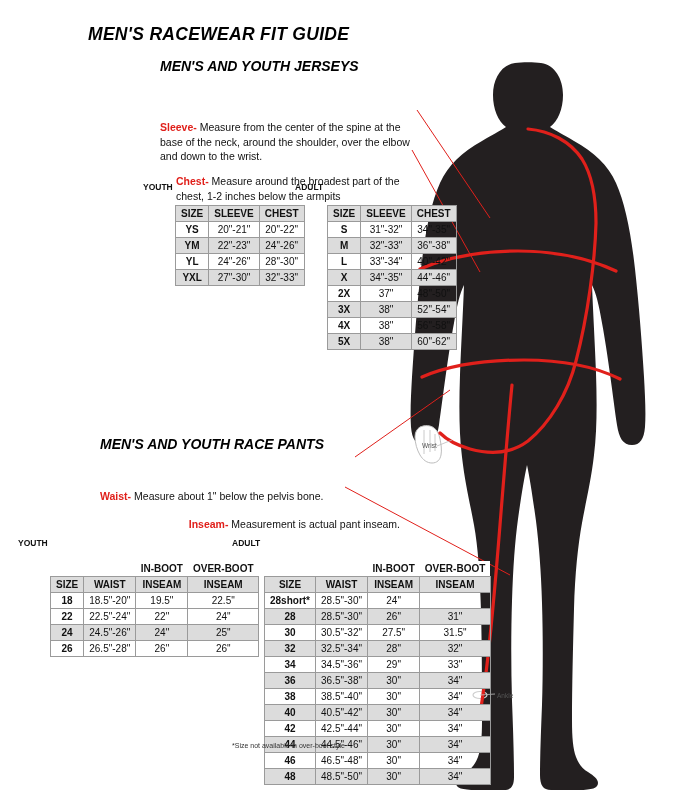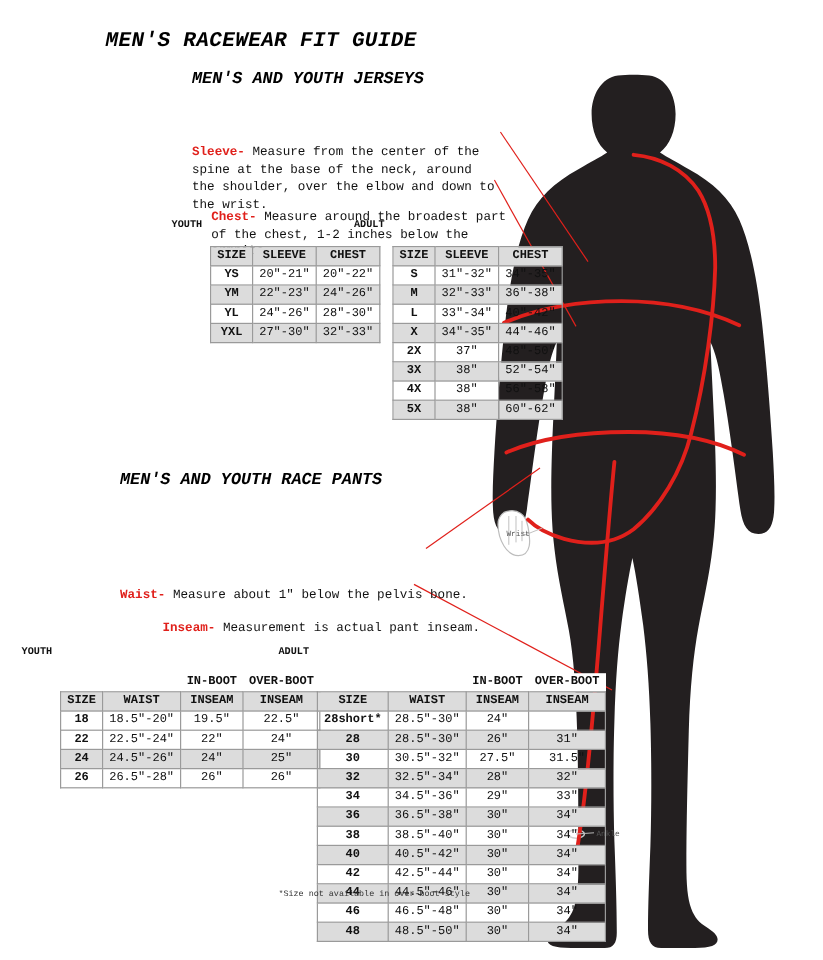--- a/index.html
+++ b/index.html
@@ -12,21 +12,20 @@
     background: #ffffff;
     font-family: "Liberation Sans", sans-serif;
     color: #111111;
     position: relative;
     overflow: hidden;
   }
   .page {
     position: relative;
     width: 618px;
     height: 800px;
-    font-family: Liberation Mono, monospace;
   }
 
   
   .main-title {
     position: absolute;
     left: 88px;
     top: 24px;
     font-size: 17.5px;
     font-weight: bold;
     font-style: italic;
@@ -34,21 +33,21 @@
     color: #000;
   }
   .section-title {
     position: absolute;
     font-size: 14px;
     font-weight: bold;
     font-style: italic;
     color: #000;
   }
   #jersey-section-title { left: 160px; top: 58px; }
-  #pants-section-title  { left: 100px; top: 392px; }
+  #pants-section-title  { left: 100px; top: 436px; }
 
   
   .note {
     position: absolute;
     font-size: 10.5px;
     line-height: 14.5px;
     color: #111;
     margin-top: 40px;
   }
   .note .kw {

